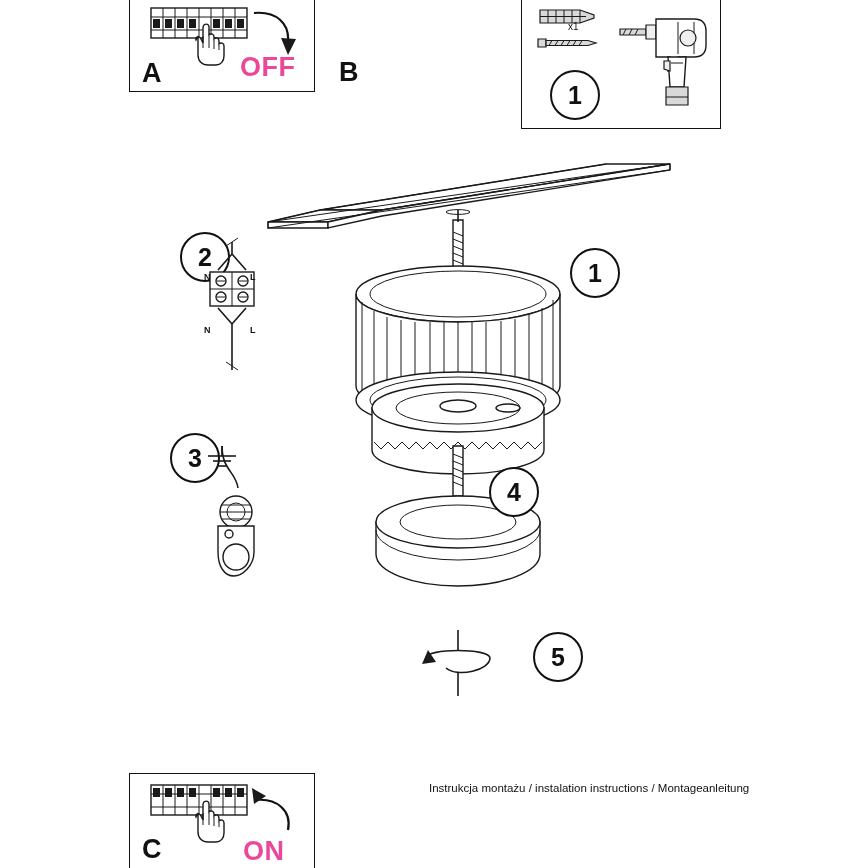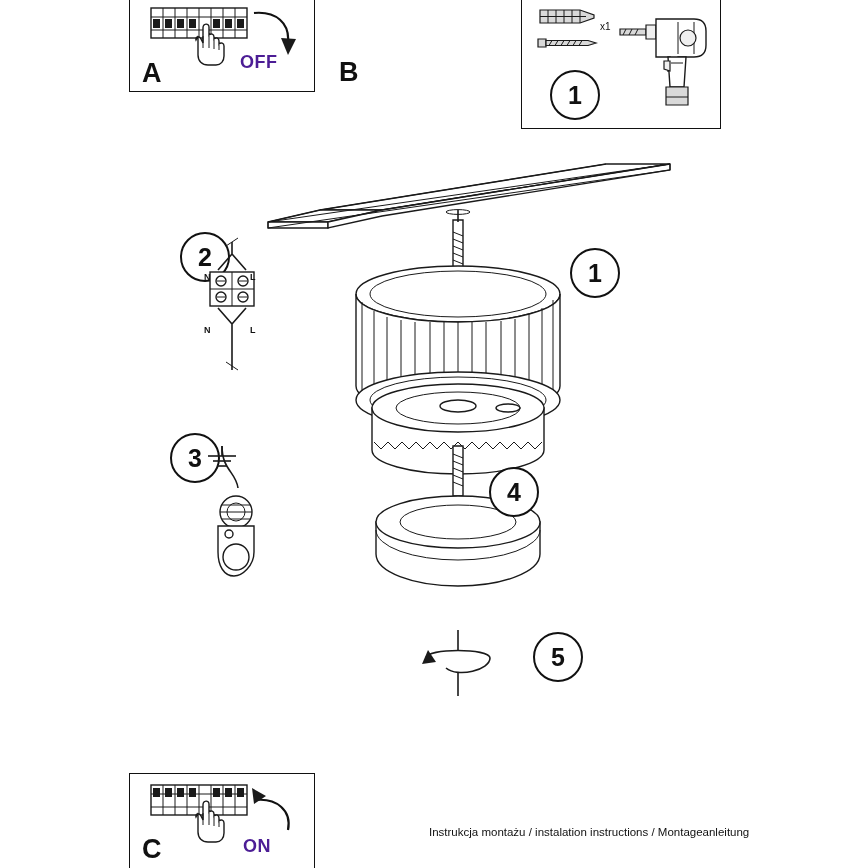--- a/index.html
+++ b/index.html
@@ -22,23 +22,23 @@
 
   .stroke { fill: none; stroke: #1a1a1a; stroke-width: 1.6; }
   .stroke-thin { fill: none; stroke: #1a1a1a; stroke-width: 1; }
   .stroke-thick { fill: none; stroke: #111111; stroke-width: 2.2; }
   .fill-dark { fill: #1a1a1a; }
   .fill-white { fill: #ffffff; stroke: #1a1a1a; stroke-width: 1.4; }
   .fill-gray { fill: #d9d9d9; stroke: #1a1a1a; stroke-width: 1.2; }
   .fill-lgray { fill: #efefef; stroke: #1a1a1a; stroke-width: 1.2; }
 
   .box-label {
-    font-size: 18px;
+    font-size: 27px;
     font-weight: bold;
-    color: #4c1d95;
+    color: #ec4899;
     letter-spacing: 0.5px;
   }
   .big-letter {
     font-size: 27px;
     font-weight: bold;
     color: #111;
   }
   .callout {
     width: 46px;
     height: 46px;
@@ -147,21 +147,21 @@
         <g class="stroke-thin">
           <line x1="16" y1="5.5" x2="13" y2="10.5"></line>
           <line x1="22" y1="5.5" x2="19" y2="10.5"></line>
           <line x1="28" y1="5.5" x2="25" y2="10.5"></line>
           <line x1="34" y1="5.5" x2="31" y2="10.5"></line>
           <line x1="40" y1="5.5" x2="37" y2="10.5"></line>
           <line x1="46" y1="5.5" x2="43" y2="10.5"></line>
         </g>
       </svg>
     </div>
-    <div class="abs tiny-label" style="left:46px; top:22px;margin-left:32px;">x1</div>
+    <div class="abs tiny-label" style="left:46px; top:22px;">x1</div>
 
     <div class="abs" style="left:96px; top:14px;">
       <svg width="96" height="104" viewBox="0 0 96 104">
 
         <path class="fill-gray" d="M2,16 L28,16 L28,22 L2,22 Z"></path>
         <g class="stroke-thin">
           <line x1="8" y1="16" x2="5" y2="22"></line>
           <line x1="14" y1="16" x2="11" y2="22"></line>
           <line x1="20" y1="16" x2="17" y2="22"></line>
         </g>
@@ -406,17 +406,17 @@
         <path class="stroke-thick" d="M40,46 C44,26 28,14 8,16"></path>
         <path class="fill-dark" d="M4,4 L18,12 L6,20 Z"></path>
       </svg>
     </div>
   </div>
 
   <div class="abs big-letter" style="left:142px; top:834px;">C</div>
 
   <div class="abs big-letter" style="left:142px; top:58px;">A</div>
 
-  <div class="abs footer-text" style="left:429px; top:824px; width:420px;">
+  <div class="abs footer-text" style="left:429px; top:780px; width:420px;">
     <div>Instrukcja montażu / instalation instructions / Montageanleitung</div>
   </div>
 
 </div>
 
 </body></html>

